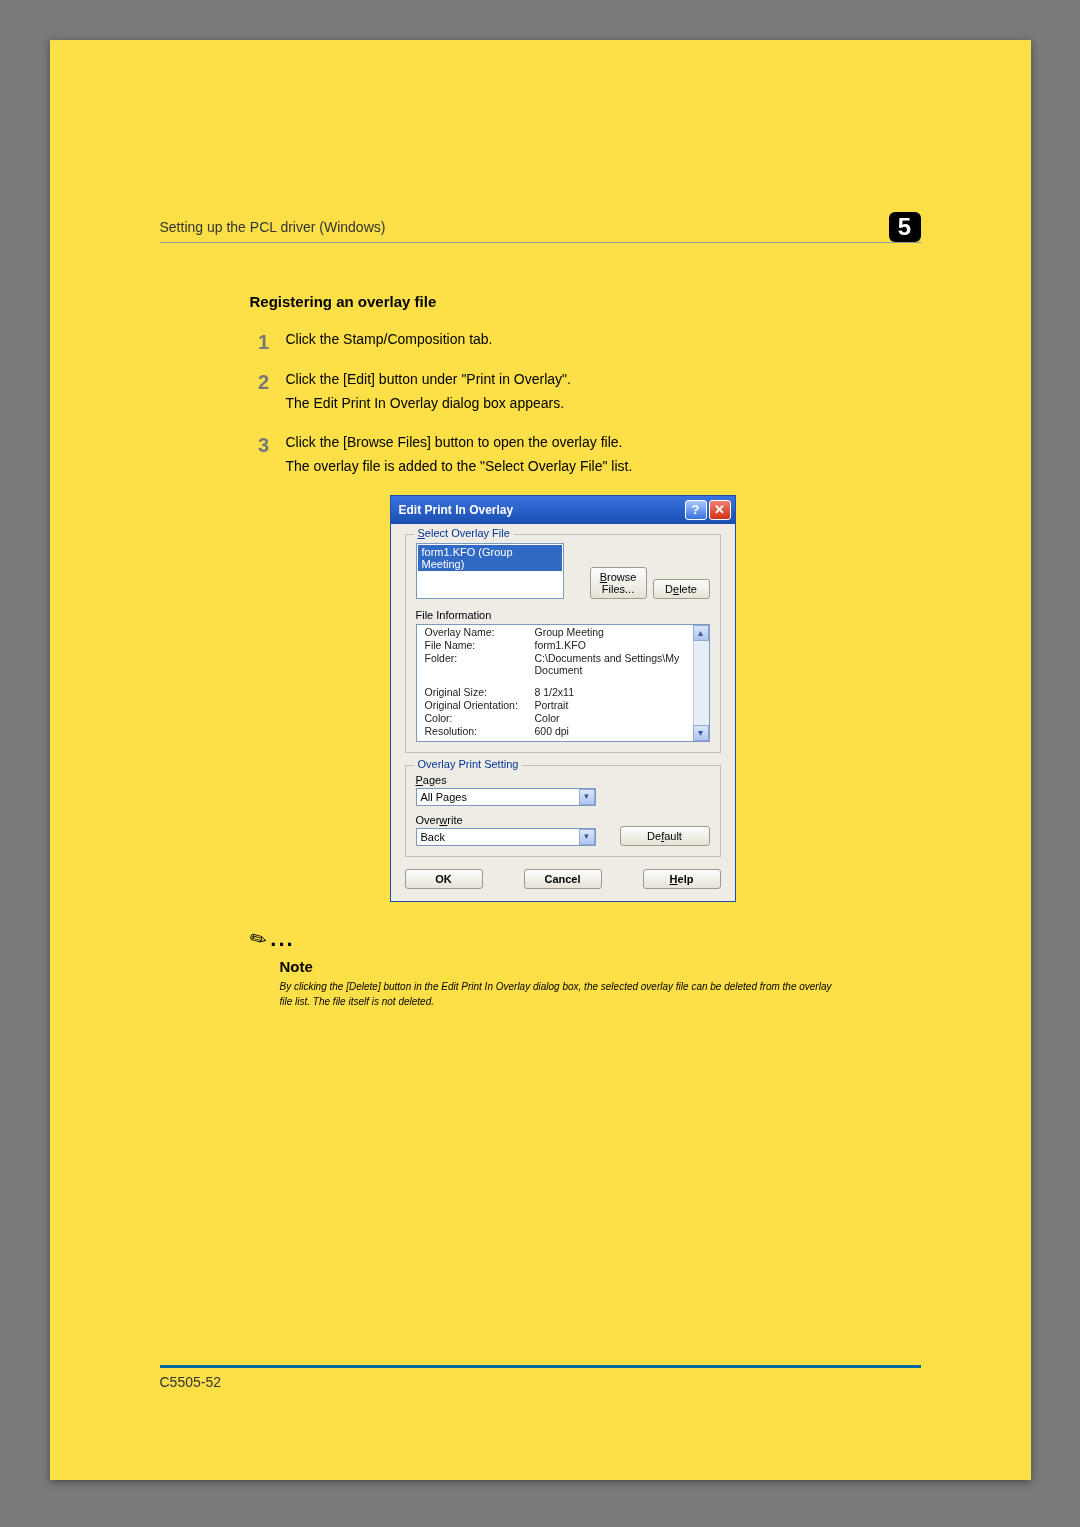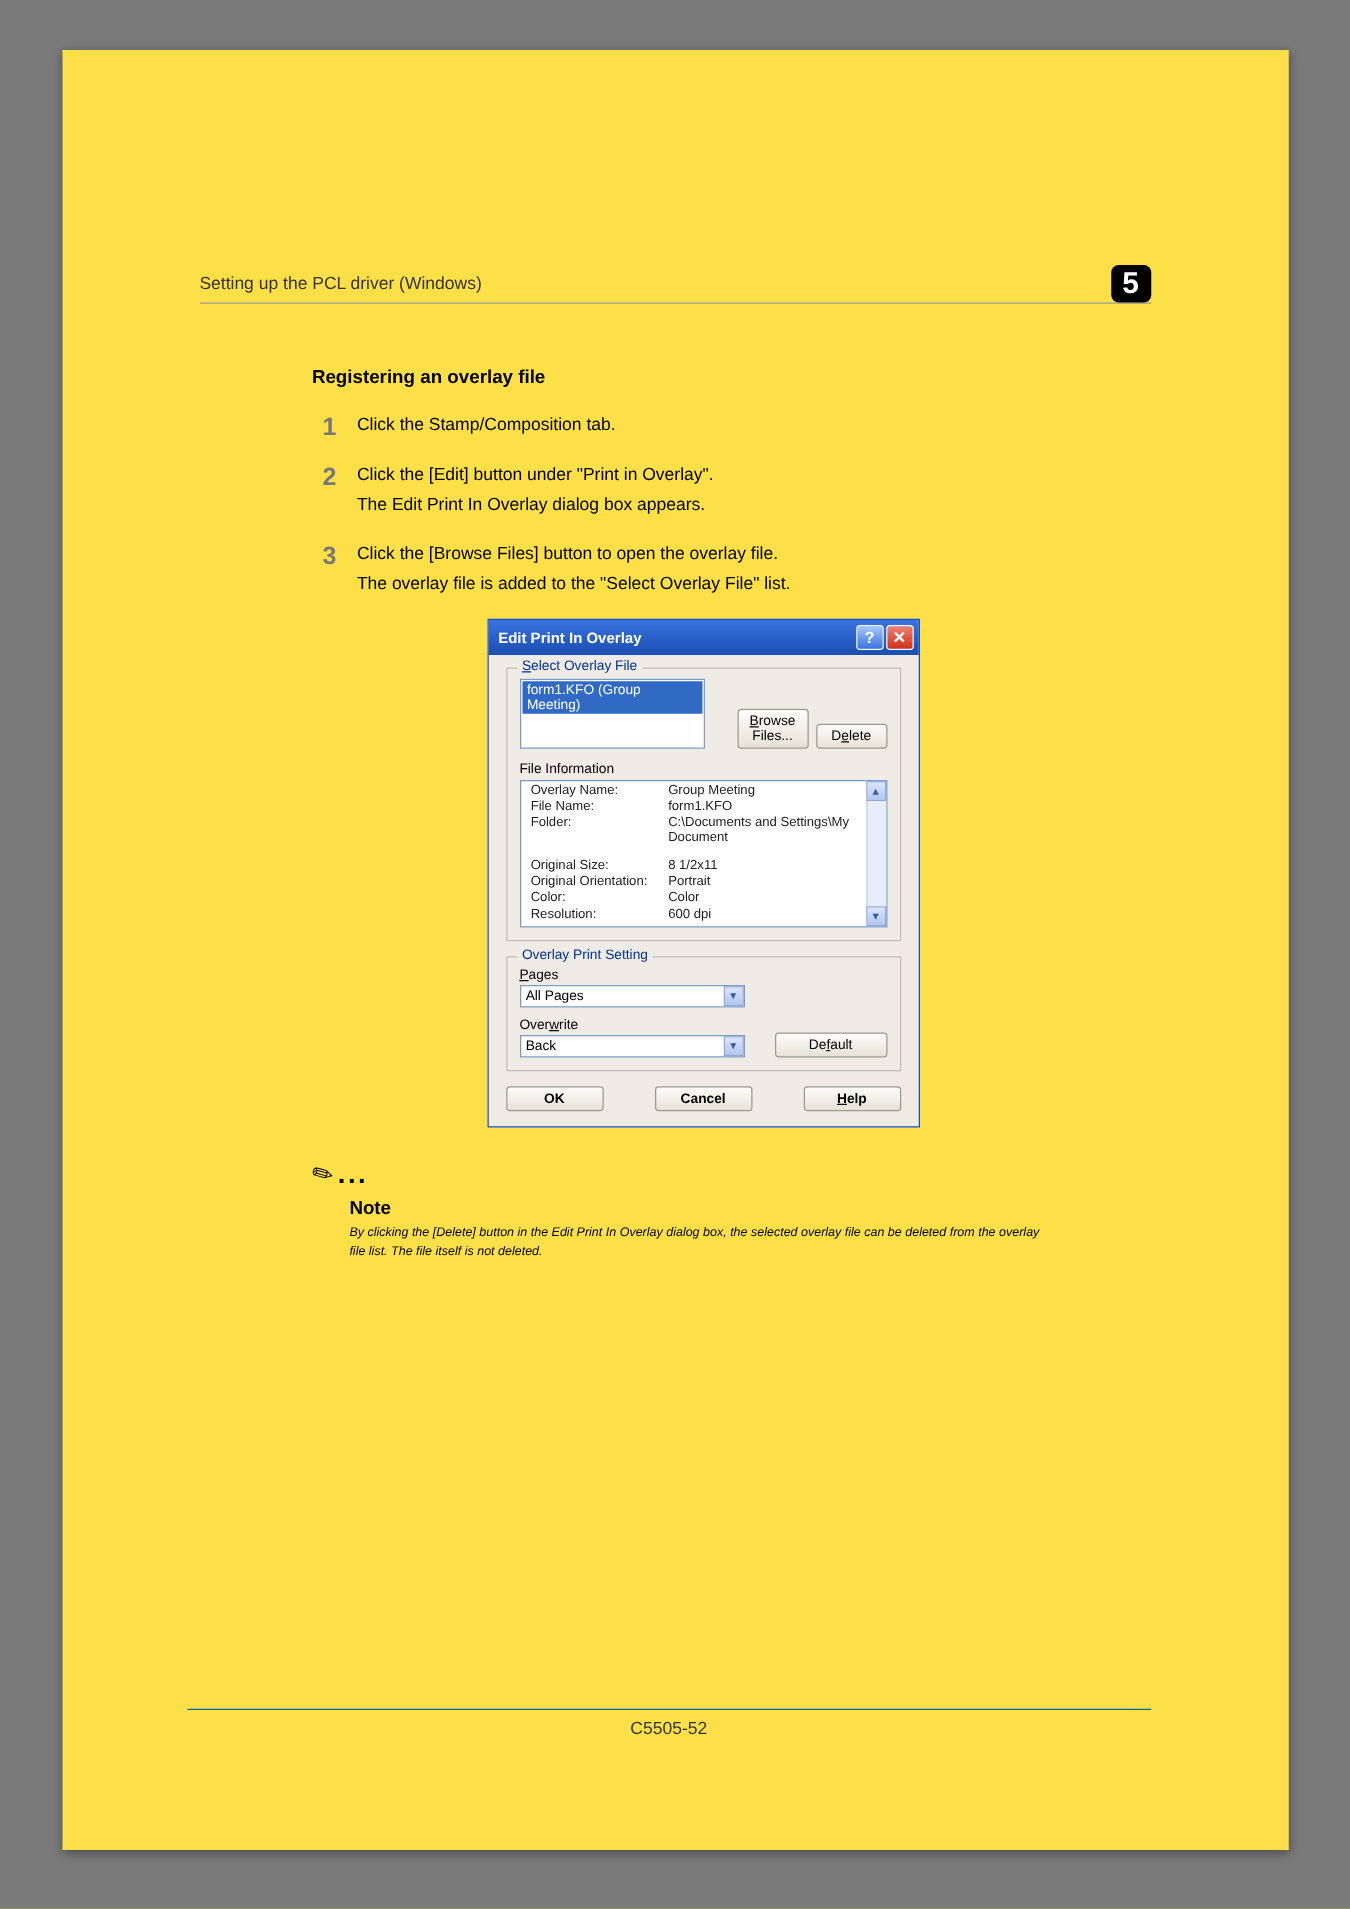--- a/index.html
+++ b/index.html
@@ -206,24 +206,24 @@
     transform: rotate(-30deg);
     margin-right: 4px;
   }
   .note-icon-dots { font-size: 22px; font-weight:bold; letter-spacing:2px;}
   .note-label { font-weight:bold; font-size:15px; margin: 6px 0 4px 30px; }
   .note-text { font-style: italic; font-size:10px; line-height:1.55; margin-left:30px; max-width:560px;}
 
   .footer {
     position:absolute;
     bottom: 90px;
-    left: 100px; right:110px;
-    border-top:1px solid #0369a1;
+    left: 110px; right:110px;
+    border-top:3px solid #0369a1;
     padding-top:6px;
-    display:flex; justify-content:center;
+    display:flex; justify-content:flex-start;
     font-size:14px;
     color:#333;
   }
 </style>
 </head>
 <body>
 
 <div class="page">
 
   <div class="header-line">

